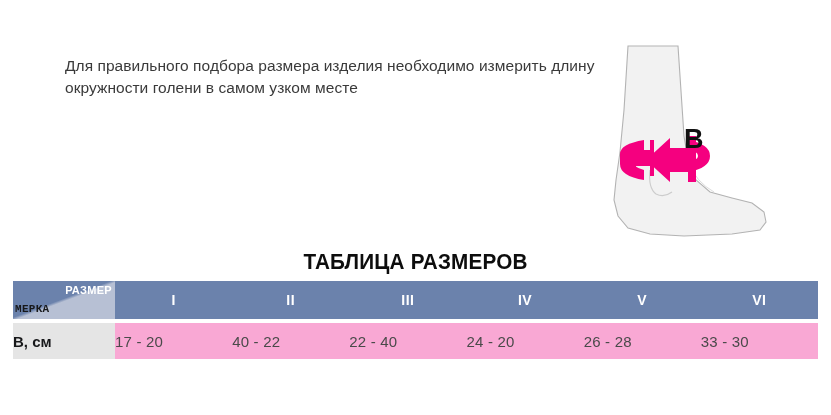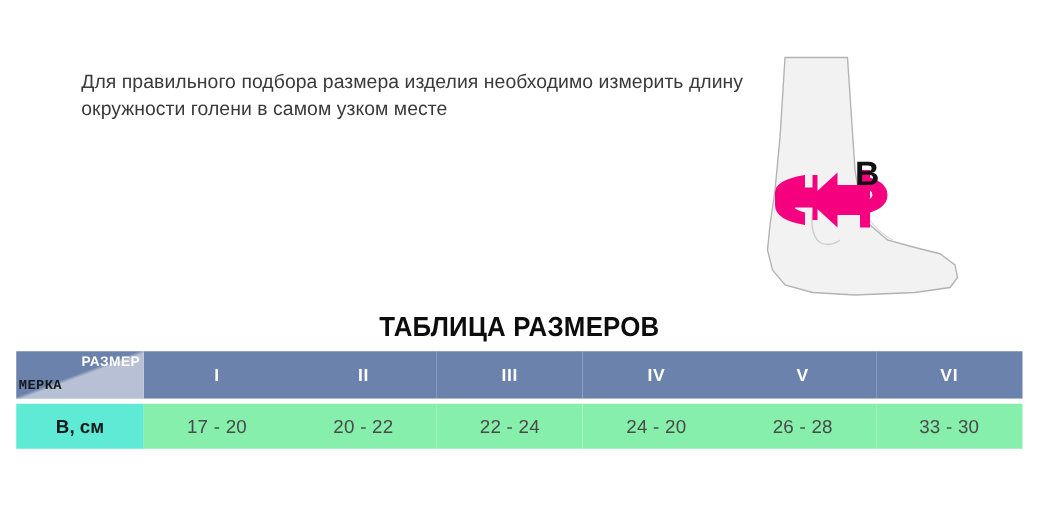--- a/index.html
+++ b/index.html
@@ -131,31 +131,31 @@
     letter-spacing: 0.5px;
   }
 
   
   .gap-row { height: 4px; }
   .gap-row td { background: #ffffff; height: 4px; }
 
   
   .data-row { height: 36px; }
   .row-label {
-    background: #5eead4;
-    text-align: center;
+    background: #e5e5e5;
+    text-align: left;
     font-size: 15px;
     font-weight: bold;
     color: #17181a;
     vertical-align: middle;
     height: 36px;
   }
   .data-cell {
-    background: #86efac;
-    text-align: center;
+    background: #f9a8d4;
+    text-align: left;
     font-size: 15px;
     color: #4a4a4a;
     vertical-align: middle;
     height: 36px;
     letter-spacing: 0.2px;
   }
 </style>
 </head>
 <body>
 
@@ -208,20 +208,20 @@
       <td class="hdr-cell">IV</td>
       <td class="hdr-cell">V</td>
       <td class="hdr-cell">VI</td>
     </tr>
     <tr class="gap-row">
       <td colspan="7"></td>
     </tr>
     <tr class="data-row">
       <td class="row-label">B, см</td>
       <td class="data-cell">17 - 20</td>
-      <td class="data-cell">20 - 22</td>
-      <td class="data-cell">22 - 24</td>
+      <td class="data-cell">40 - 22</td>
+      <td class="data-cell">22 - 40</td>
       <td class="data-cell">24 - 20</td>
       <td class="data-cell">26 - 28</td>
       <td class="data-cell">33 - 30</td>
     </tr>
   </tbody>
 </table>
 
 </body></html>

